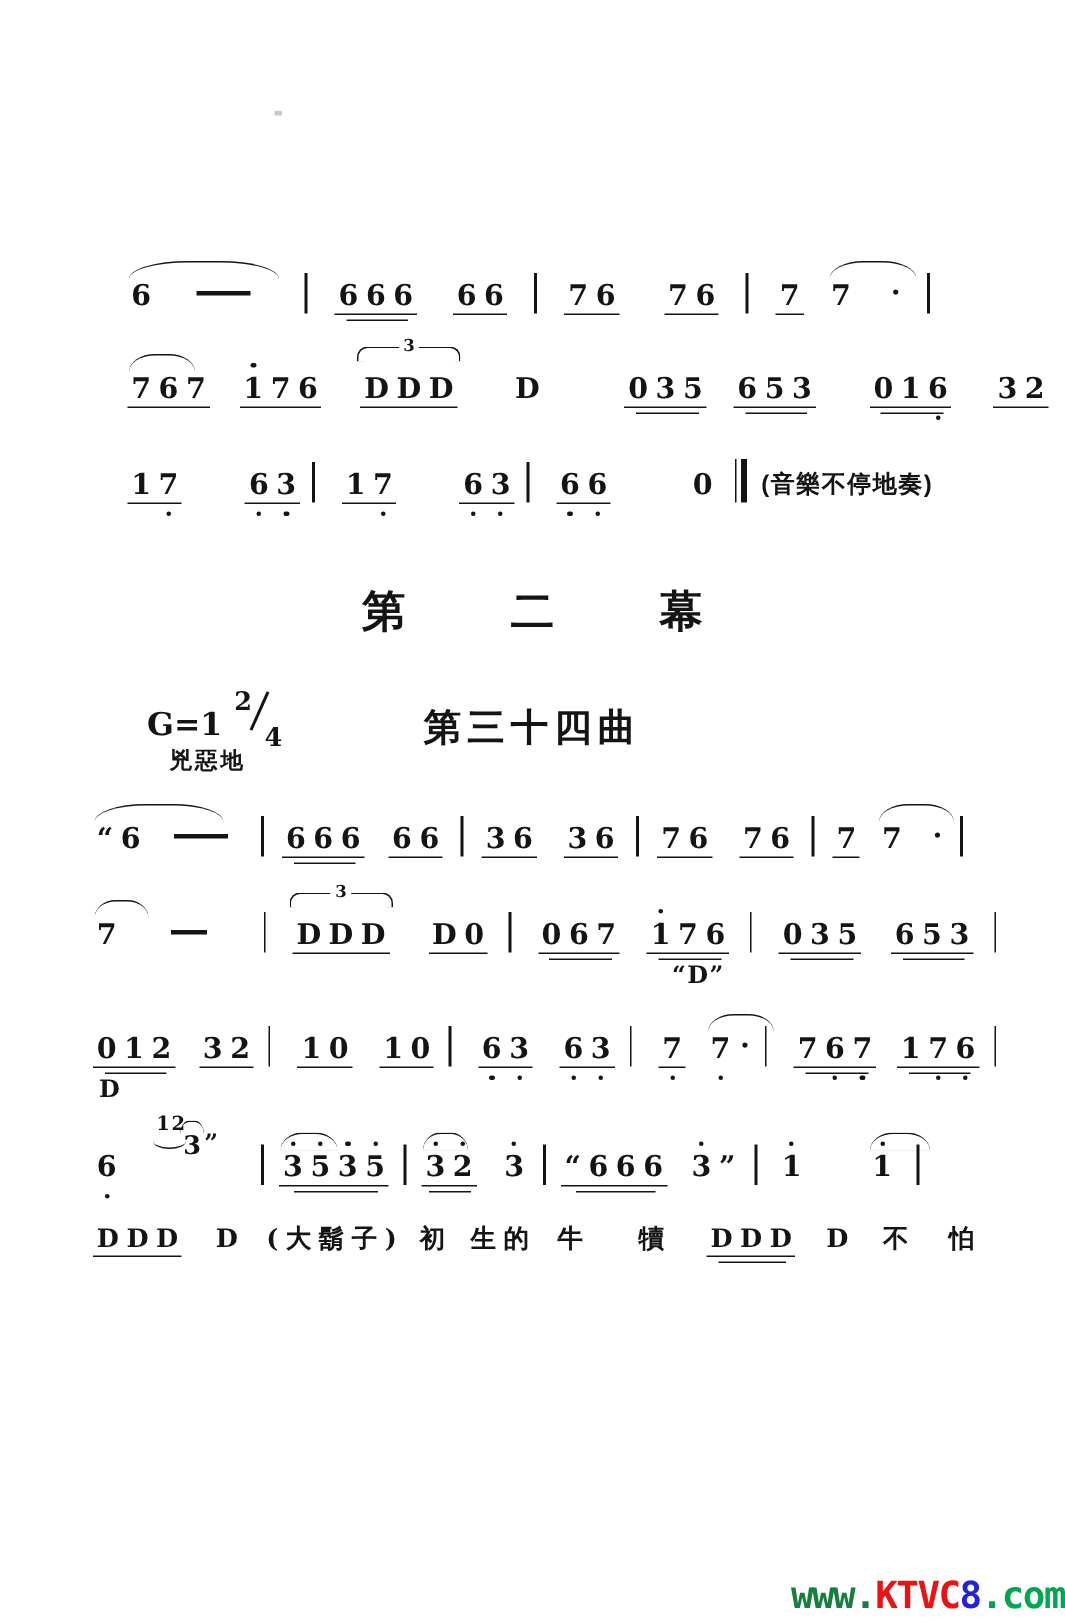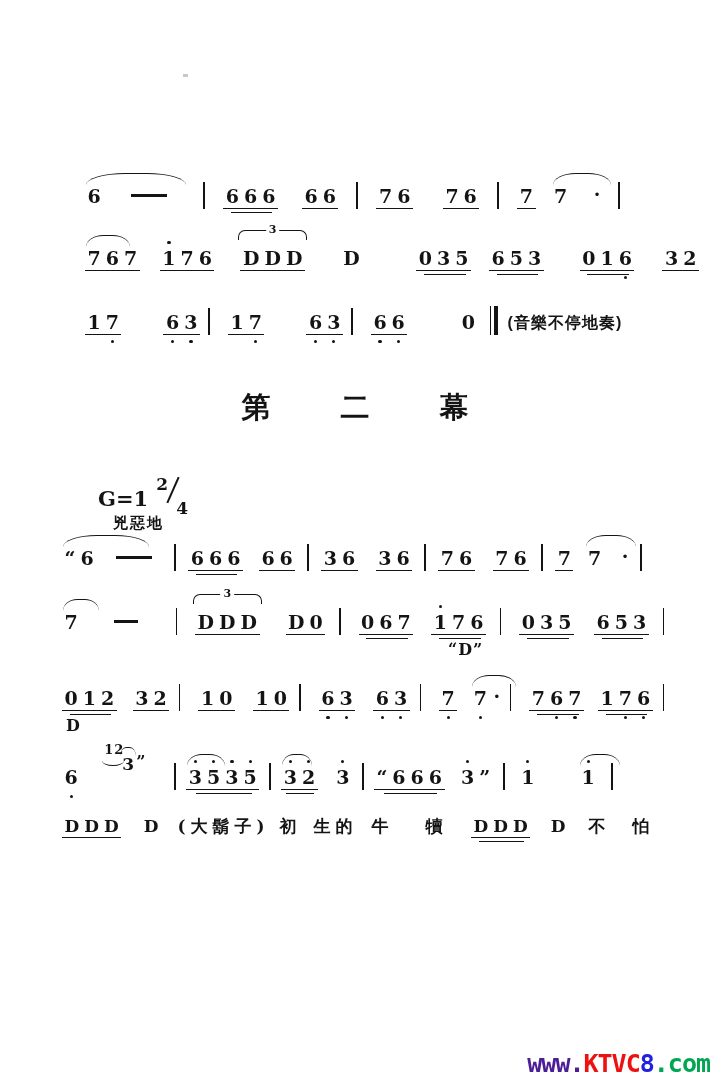--- a/index.html
+++ b/index.html
@@ -8,21 +8,21 @@
   .artifact{position:absolute;left:183px;top:74px;width:5px;height:3px;background:#9a9a9a;opacity:.55;}
 
   
   .h-title{position:absolute;top:116px;left:0;right:0;text-align:center;
            font-size:30px;font-weight:bold;letter-spacing:26px;text-indent:26px;
            font-family:"Liberation Sans",sans-serif;}
   .h-act{position:absolute;top:388px;left:0;right:0;text-align:center;
          font-size:29px;font-weight:bold;letter-spacing:30px;text-indent:30px;}
   .h-scene{position:absolute;top:441px;left:0;right:0;text-align:center;
            font-size:20px;letter-spacing:18px;text-indent:18px;}
-  .keyrow{position:absolute;top:478px;left:0;right:0;height:60px;}
+  .keyrow{position:absolute;top:462px;left:0;right:0;height:60px;}
   .keysig{position:absolute;left:98px;top:4px;font-size:21px;font-weight:bold;}
   .meter{display:inline-block;position:relative;margin-left:8px;width:32px;height:30px;vertical-align:-6px;}
   .knum{position:absolute;left:0;top:-8px;font-size:17px;font-weight:bold;}
   .kden{position:absolute;right:0;bottom:-6px;font-size:17px;font-weight:bold;}
   .kslash{position:absolute;left:9px;top:-6px;width:16px;height:28px;}
   .kslash::before{content:"";position:absolute;left:7px;top:0;width:2px;height:28px;background:#141414;transform:rotate(24deg);}
   .expr{position:absolute;left:113px;top:36px;font-size:15px;font-weight:bold;
         font-family:"Liberation Sans",sans-serif;letter-spacing:2px;}
   .songtitle{position:absolute;left:0;right:0;top:6px;text-align:center;
              font-size:25px;font-weight:bold;letter-spacing:4px;
@@ -64,21 +64,21 @@
   .g12{position:absolute;left:0;top:-12px;font-size:13px;font-weight:bold;letter-spacing:1px;}
   .gslur{position:absolute;left:-2px;top:4px;width:22px;height:7px;border-bottom:1.6px solid #141414;border-radius:0 0 120% 120%/0 0 160% 160%;}
   .g3{position:absolute;left:18px;top:0px;font-size:17px;font-weight:bold;}
   .g3arc{position:absolute;left:16px;top:-7px;width:16px;height:8px;border-top:1.7px solid #141414;border-radius:60%/150% 150% 0 0;}
   .gq{position:absolute;left:32px;top:-2px;font-size:16px;font-weight:bold;}
 
   .pageno{position:absolute;top:852px;left:0;right:0;text-align:center;
           font-size:21px;font-weight:bold;font-style:italic;letter-spacing:2px;}
   .watermark{position:absolute;right:0px;bottom:2px;font-family:"DejaVu Sans Mono",monospace;
              font-weight:bold;font-size:25px;letter-spacing:-1px;}
-  .wm-www{color:#4c1d95;} .wm-ktvc{color:#ee1111;} .wm-8{color:#2222dd;} .wm-com{color:#00a651;}
+  .wm-www{color:#15803d;} .wm-ktvc{color:#ee1111;} .wm-8{color:#2222dd;} .wm-com{color:#00a651;}
 </style>
 </head>
 <body>
 
 <div class="page">
   <div class="artifact"></div>
 
 
   <div id="sys1" class="sys">
       <div class="m-line">
@@ -219,20 +219,21 @@
       </div>
     </div>
 
   <div class="h-act">第 二 幕</div>
 
   <div class="keyrow">
     <div class="keysig">
       <span>G=1</span><span class="meter"><span class="knum">2</span><span class="kslash"></span><span class="kden">4</span></span>
     </div>
     <div class="expr">兇惡地</div>
+    <div class="songtitle">第三十四曲</div>
   </div>
 
   <div id="sys2" class="sys">
       <div class="m-line">
         <span class="tok" style="margin-right: 20px;">
           <span class="ch">“</span>
           <span class="ch">6</span>
           <span class="tie" style="width: 86px;"></span>
         </span>
         <span class="dash" style="margin-right: 22px;"></span>

